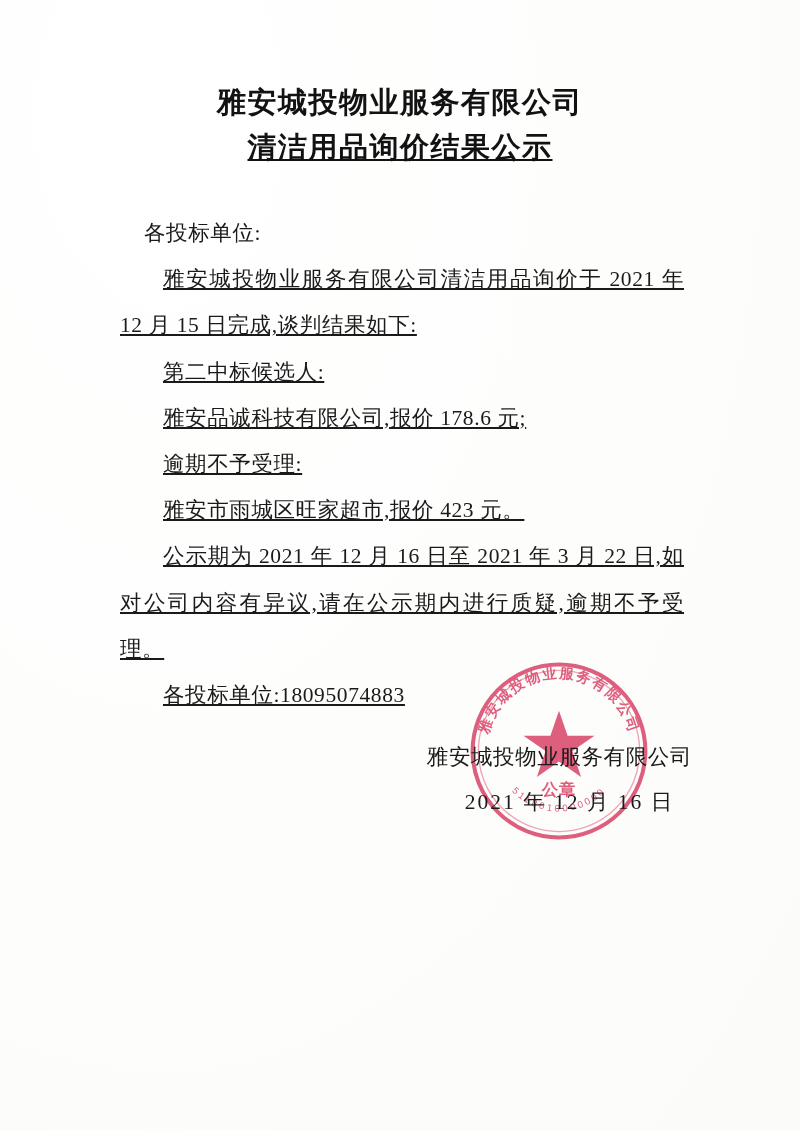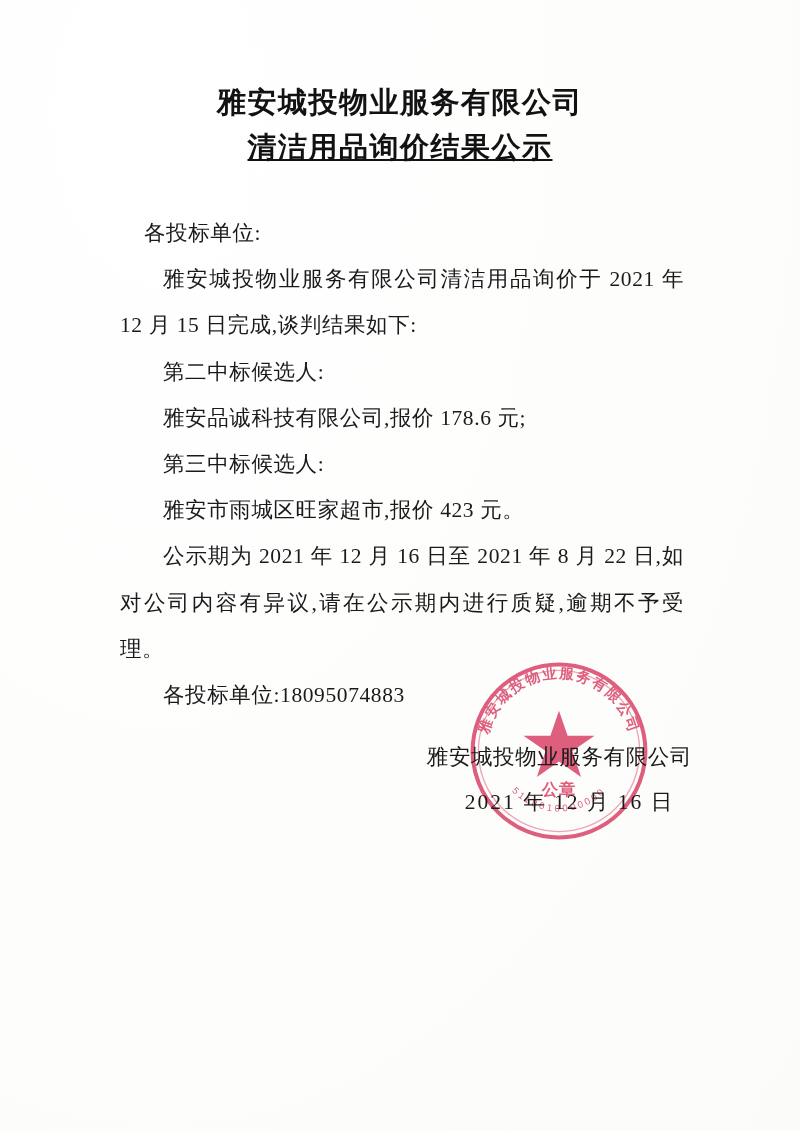--- a/index.html
+++ b/index.html
@@ -53,20 +53,21 @@
     margin: 0;
     text-align: justify;
     text-justify: inter-ideograph;
   }
   .indent-1 {
     text-indent: 0;
     margin-left: 24px;
   }
   .indent-2 {
     text-indent: 2em;
+    text-decoration: underline;
   }
   .sign-block {
     position: absolute;
     right: 108px;
     top: 735px;
     text-align: left;
     font-size: 21.5px;
     line-height: 2.1;
     letter-spacing: 0.6px;
     color: #1a1a1a;
@@ -129,23 +130,23 @@
   <h1 class="doc-title">
     <span>雅安城投物业服务有限公司</span>
     <span class="line2">清洁用品询价结果公示</span>
   </h1>
 
   <div class="body-text">
     <p class="para indent-1">各投标单位:</p>
     <p class="para indent-2">雅安城投物业服务有限公司清洁用品询价于 2021 年 12 月 15 日完成,谈判结果如下:</p>
     <p class="para indent-2">第二中标候选人:</p>
     <p class="para indent-2">雅安品诚科技有限公司,报价 178.6 元;</p>
-    <p class="para indent-2">第三中标候选人:</p>
+    <p class="para indent-2">逾期不予受理:</p>
     <p class="para indent-2">雅安市雨城区旺家超市,报价 423 元。</p>
-    <p class="para indent-2">公示期为 2021 年 12 月 16 日至 2021 年 8 月 22 日,如对公司内容有异议,请在公示期内进行质疑,逾期不予受理。</p>
+    <p class="para indent-2">公示期为 2021 年 12 月 16 日至 2021 年 3 月 22 日,如对公司内容有异议,请在公示期内进行质疑,逾期不予受理。</p>
     <p class="para indent-2">各投标单位:18095074883</p>
   </div>
 
   <div class="seal">
     <svg viewBox="0 0 200 200" aria-hidden="true">
       <circle class="seal-ring" cx="100" cy="100" r="90"></circle>
       <circle class="seal-ring" cx="100" cy="100" r="84" style="stroke-width:1.4;opacity:0.55"></circle>
       <polygon class="seal-star" points="100,58 109,84 137,84 114,100 123,127 100,111 77,127 86,100 63,84 91,84"></polygon>
       <path id="sealArcTop" d="M 24 100 A 76 76 0 0 1 176 100" fill="none"></path>
       <text class="seal-text">

